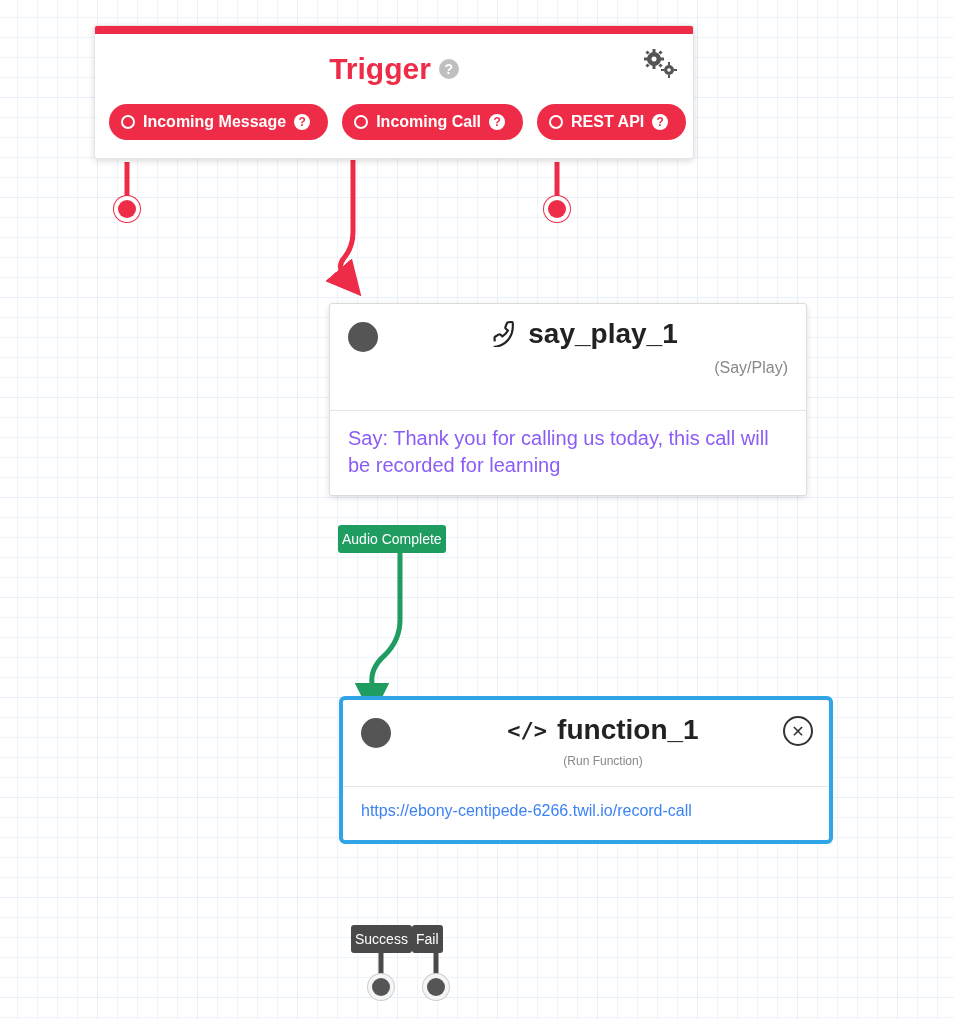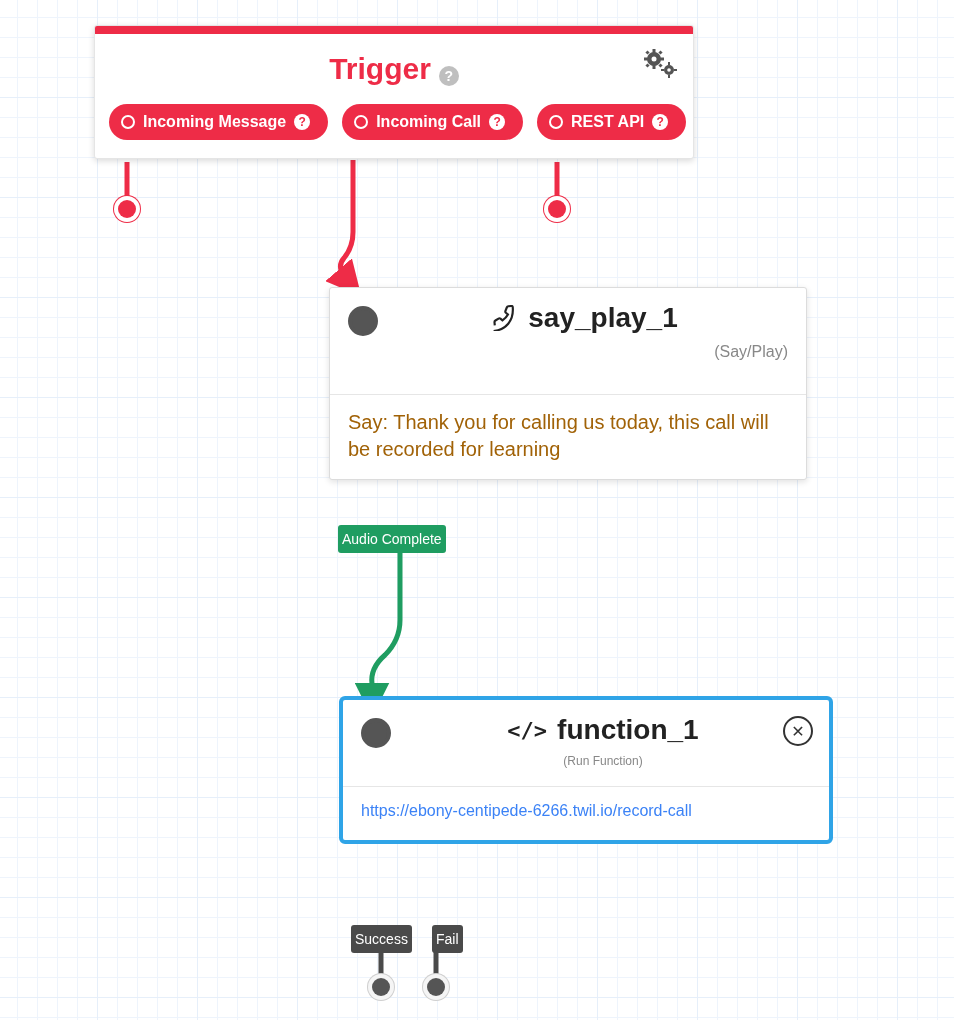--- a/index.html
+++ b/index.html
@@ -12,38 +12,38 @@
       linear-gradient(90deg,#eef4fc 1px,transparent 1px);
     background-size:100px 100px,100px 100px,20px 20px,20px 20px;
     background-position:-3px -3px;
   }
   svg.flow{position:absolute;inset:0;width:954px;height:1020px;pointer-events:none;}
   .widget{position:absolute;background:#fff;border-radius:3px;}
   
   .trigger{left:94px;top:25px;width:598px;border:1px solid #e5e5e5;box-shadow:0 2px 6px rgba(0,0,0,.15);}
   .trigger-bar{height:8px;background:#ee2c47;border-top-left-radius:2px;border-top-right-radius:2px;}
   .trigger-head{position:relative;text-align:center;padding:18px 0 6px 0;}
-  .trigger-title{font-size:30px;font-weight:700;color:#ee2c47;display:inline-flex;align-items:flex-end;gap:8px;}
+  .trigger-title{font-size:30px;font-weight:700;color:#ee2c47;display:inline-flex;align-items:center;gap:8px;}
   .help-dot{display:inline-flex;width:20px;height:20px;border-radius:50%;background:#bfbfbf;color:#fff;font-size:14px;font-weight:700;align-items:center;justify-content:center;}
   .gears{position:absolute;right:16px;top:14px;color:#555;}
   .trigger-pills{display:flex;gap:14px;padding:12px 14px 18px 14px;align-items:center;}
   .pill{display:inline-flex;align-items:center;gap:8px;background:#ee2c47;color:#fff;border-radius:22px;font-size:16px;font-weight:600;padding:9px 18px 9px 12px;white-space:nowrap;}
   .pill .oport{width:14px;height:14px;border:2px solid #fff;border-radius:50%;box-sizing:border-box;}
   .pill .q{width:16px;height:16px;border-radius:50%;background:#fff;color:#ee2c47;font-size:12px;font-weight:800;display:inline-flex;align-items:center;justify-content:center;}
   
   .ep{position:absolute;width:18px;height:18px;border-radius:50%;background:#ee2c47;box-shadow:0 0 0 4px #fff,0 0 0 5px #ee2c47;}
   .ep-gray{position:absolute;width:18px;height:18px;border-radius:50%;background:#555;box-shadow:0 0 0 4px #f5f5f5,0 0 0 5px #cfcfcf;}
   
-  .sayplay{left:329px;top:287px;width:476px;border:1px solid #dcdcdc;box-shadow:0 2px 6px rgba(0,0,0,.12);}
+  .sayplay{left:329px;top:303px;width:476px;border:1px solid #dcdcdc;box-shadow:0 2px 6px rgba(0,0,0,.12);}
   .sp-head{position:relative;padding:14px 18px 8px 52px;text-align:center;}
   .in-port{position:absolute;left:18px;top:18px;width:22px;height:22px;border:4px solid #555;border-radius:50%;background:#555;box-shadow:inset 0 0 0 0 #555;}
   .sp-title{font-size:28px;font-weight:700;color:#222;display:inline-flex;align-items:center;gap:10px;}
   .sp-sub{color:#888;font-size:16px;margin:8px 0 25px 0;text-align:right;}
   .divider{border:none;border-top:1px solid #e6e6e6;margin:0;}
-  .sp-body{padding:14px 18px 16px 18px;font-size:20px;color:#a16207;line-height:1.35;}
+  .sp-body{padding:14px 18px 16px 18px;font-size:20px;color:#8b5cf6;line-height:1.35;}
   .tag{position:absolute;background:#1f9d61;color:#fff;font-size:14px;border-radius:3px;padding:6px 4px;}
   .tag-gray{background:#4a4a4a;}
   
   .func{left:339px;top:696px;width:486px;border:4px solid #2fa4e7;border-radius:6px;}
   .fn-head{position:relative;padding:14px 18px 8px 52px;text-align:center;}
   .close-btn{position:absolute;right:16px;top:16px;width:26px;height:26px;border:2px solid #333;border-radius:50%;display:flex;align-items:center;justify-content:center;font-size:16px;color:#333;cursor:pointer;background:#fff;}
   .fn-title{font-size:28px;font-weight:700;color:#222;display:inline-flex;align-items:center;gap:10px;}
   .fn-sub{color:#888;font-size:12px;margin:8px 0 10px 0;}
   .fn-body{padding:14px 18px 18px 18px;font-size:16px;color:#3b82f6;line-height:1.3;word-break:break-all;}
 </style>
@@ -154,15 +154,15 @@
       <span class="fn-title">
         <span style="font-family:monospace;font-size:22px;">&lt;/&gt;</span>
         <span>function_1</span>
       </span>
       <div class="fn-sub">(Run Function)</div>
     </div>
     <hr class="divider">
     <div class="fn-body">https://ebony-centipede-6266.twil.io/record-call</div>
   </div>
   <div class="tag tag-gray" style="left:351px;top:925px">Success</div>
-  <div class="tag tag-gray" style="left:432px;top:925px">Fail</div>
+  <div class="tag tag-gray" style="left:412px;top:925px">Fail</div>
 
 </div>
 
 </body></html>

